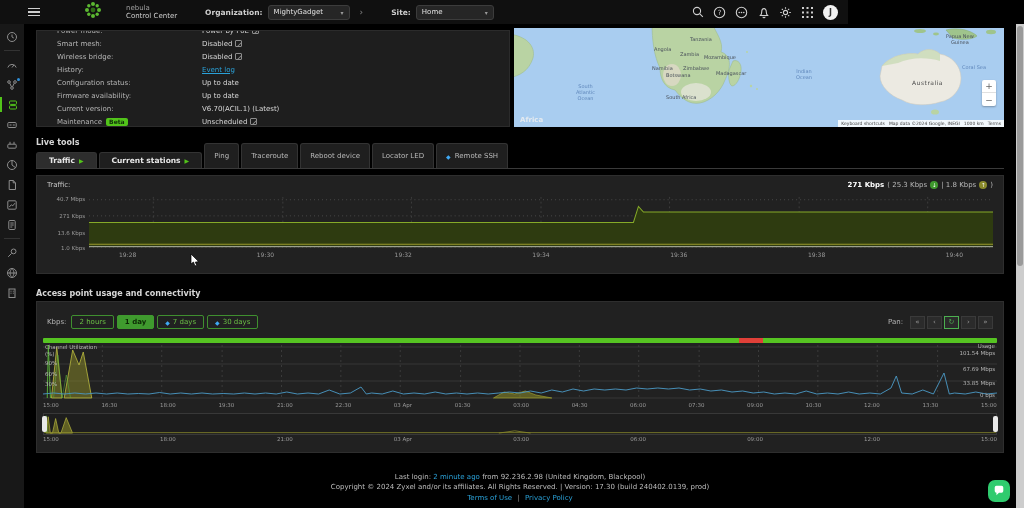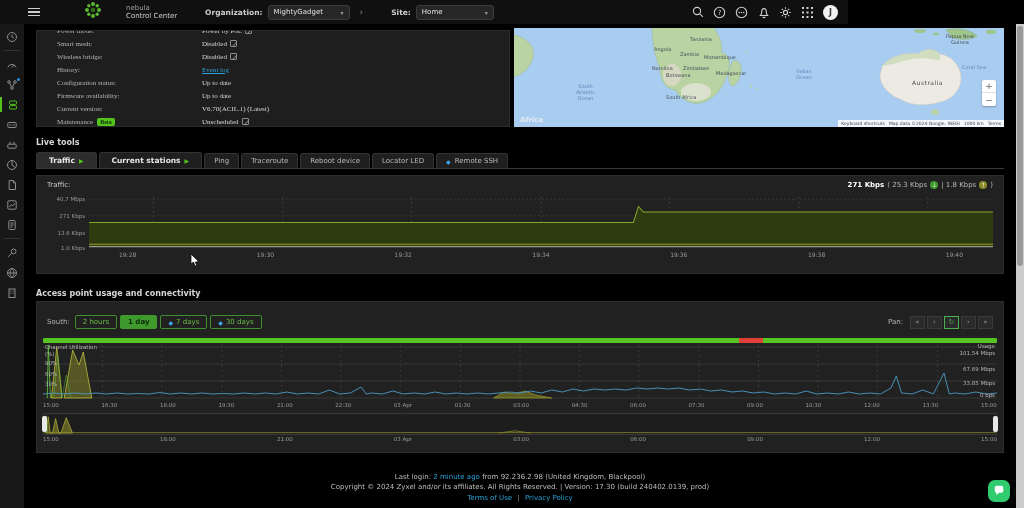--- a/index.html
+++ b/index.html
@@ -34,21 +34,21 @@
   .sitem.active svg { stroke:#52c41a; }
   .sdivider { height:1px; background:#333; margin:6px 4px; }
   .bluedot { position:absolute; top:1px; right:4px; width:3px; height:3px; border-radius:50%; background:#2f8fd8; }
 
   
   .scrollbar { position:absolute; top:24px; right:0; width:8px; height:484px; background:#cdcdcd; z-index:25; }
   .scroll-thumb { position:absolute; top:2px; left:1px; width:6px; height:240px; background:#9a9a9a; border-radius:3px; }
 
   
   .info-panel { position:absolute; left:36px; top:30px; width:474px; height:97px; background:#1e1e1e; border:1px solid #2b2b2b; overflow:hidden; }
-  .info-rows { margin-top:-7px;font-family:Liberation Serif, serif; }
+  .info-rows { margin-top:-7px; }
   .irow { display:flex; align-items:center; height:13px; padding-left:20px; }
   .irow .ilabel { width:145px; font-size:7px; color:#b5b5b5; display:flex; align-items:center; gap:4px; }
   .irow .ivalue { font-size:7px; color:#d8d8d8; display:flex; align-items:center; gap:3px; }
   .link { color:#2aa1d8; text-decoration:underline; cursor:pointer; }
   .badge-beta { background:#52c41a; color:#10300a; border-radius:2px; font-size:6px; padding:0 3px; line-height:8px; font-weight:bold; }
   .edit-ic { width:7px; height:7px; border:1px solid #8d8d8d; border-radius:1px; position:relative; display:inline-block; cursor:pointer; }
   .edit-ic::after { content:""; position:absolute; left:1px; top:3px; width:5px; height:1px; background:#8d8d8d; transform:rotate(-45deg); }
 
   
   .map-panel { position:absolute; left:514px; top:28px; width:490px; height:99px; background:#a9cdf0; overflow:hidden; cursor:grab; }
@@ -57,21 +57,21 @@
   .map-label.big { font-size:6px; color:#4a4a4a; letter-spacing:.5px; }
   .map-google { position:absolute; left:6px; bottom:3px; font-size:7px; font-weight:bold; color:#f0f0f0; opacity:.85; }
   .map-attr { position:absolute; right:0; bottom:0; display:flex; align-items:center; gap:4px; background:rgba(255,255,255,.85); font-size:4.5px; color:#444; padding:1px 3px; }
   .map-zoomctl { position:absolute; right:8px; top:52px; width:14px; background:#fff; border-radius:2px; box-shadow:0 1px 2px rgba(0,0,0,.3); }
   .map-zoomctl .zc { height:13px; display:flex; align-items:center; justify-content:center; font-size:9px; color:#666; cursor:pointer; }
   .map-zoomctl .zc:first-child { border-bottom:1px solid #e0e0e0; }
 
   
   .section-title { position:absolute; left:36px; font-size:8px; font-weight:bold; color:#d6d6d6; }
   .tabs { position:absolute; left:36px; top:152px; width:968px; height:17px; display:flex; align-items:flex-end; border-bottom:1px solid #3a3a3a; }
-  .tab { display:flex; align-items:center; gap:4px; background:#1f1f1f; border:1px solid #333; border-bottom:none; border-radius:3px 3px 0 0; padding:3px 9px; margin-right:2px; font-size:7px; color:#b9b9b9; cursor:pointer; white-space:nowrap; }
+  .tab { display:flex; align-items:center; gap:4px; background:#1f1f1f; border:1px solid #333; border-bottom:none; border-radius:3px 3px 0 0; padding:8px 9px; margin-right:2px; font-size:7px; color:#b9b9b9; cursor:pointer; white-space:nowrap; }
   .tab.big { font-size:7.5px; font-weight:bold; color:#e8e8e8; padding:3px 12px; }
   .tab.active { background:#2d2d2d; }
   .play-ic { color:#52c41a; font-size:6px; }
   .diamond-ic { color:#3fa9f5; font-size:6px; }
 
   .traffic-panel { position:absolute; left:36px; top:175px; width:968px; height:99px; background:#212121; border:1px solid #2e2e2e; }
   .tp-head { display:flex; justify-content:space-between; align-items:center; padding:5px 10px 2px 10px; }
   .tp-title { font-size:7px; color:#c9c9c9; }
   .tp-stats { display:flex; align-items:center; gap:3px; font-size:7px; color:#b9b9b9; }
   .tp-stats .total { color:#fff; font-weight:bold; }
@@ -491,21 +491,21 @@
         <span>19:36</span>
         <span>19:38</span>
         <span>19:40</span>
       </div>
   </div>
 
   <div class="section-title" style="top:289px;">Access point usage and connectivity</div>
 
   <div class="ap-panel">
     <div class="ap-toolbar">
-      <span class="zoom-label">South:</span>
+      <span class="zoom-label">Kbps:</span>
       <button class="zbtn">
           <span>2 hours</span>
         </button>
       <button class="zbtn active">
           <span>1 day</span>
         </button>
       <button class="zbtn">
           <span class="diamond-ic">◆</span>
           <span>7 days</span>
         </button>

